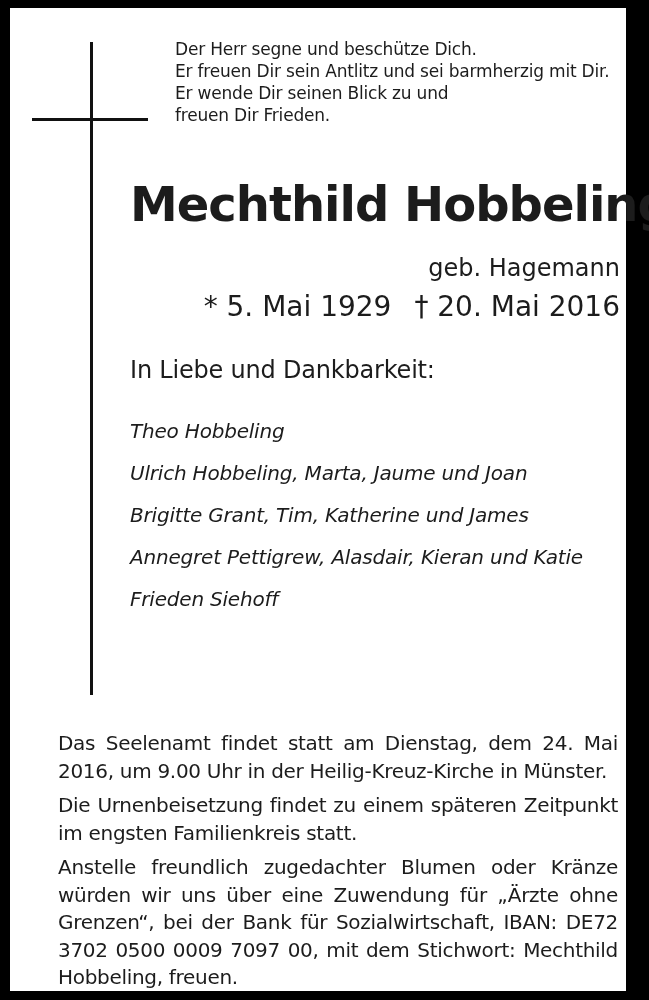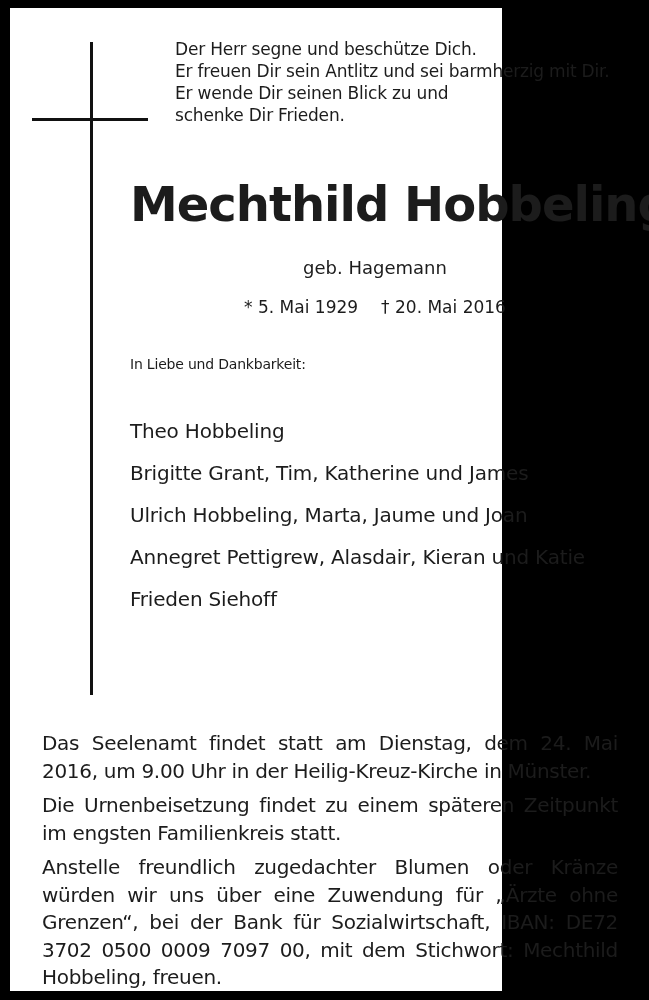--- a/index.html
+++ b/index.html
@@ -14,21 +14,21 @@
   .stage {
     position: relative;
     width: 649px;
     height: 1000px;
     background: #000000;
   }
   .card {
     position: absolute;
     left: 10px;
     top: 8px;
-    width: 492px;
+    width: 616px;
     height: 983px;
     background: #ffffff;
     color: #1c1c1c;
   }
   
   .cross-stem {
     position: absolute;
     left: 80px;
     top: 34px;
     width: 3px;
@@ -64,98 +64,100 @@
   .deceased-name {
     margin: 0;
     font-size: 48px;
     font-weight: 700;
     letter-spacing: -1px;
     line-height: 56px;
     white-space: nowrap;
   }
   .maiden-name {
     margin-top: 24px;
-    font-size: 18px;
+    font-size: 24px;
     line-height: 24px;
+    text-align: right;
   }
   .dates-row {
     margin-top: 14px;
     display: flex;
-    justify-content: center;
+    justify-content: flex-end;
     gap: 23px;
-    font-size: 17px;
+    font-size: 28px;
     line-height: 26px;
   }
   .intro-line {
     position: absolute;
     left: 120px;
     top: 348px;
-    font-size: 14px;
+    font-size: 24px;
     letter-spacing: -0.2px;
   }
   .mourners-list {
     position: absolute;
     left: 120px;
     top: 402px;
     margin: 0;
     padding: 0;
     list-style: none;
     font-size: 20px;
     letter-spacing: -0.2px;
   }
   .mourners-list li {
     line-height: 42px;
     white-space: nowrap;
+    font-style: italic;
   }
   
   .notice-paragraphs {
     position: absolute;
     left: 32px;
     top: 722px;
     width: 576px;
   }
   .notice-paragraphs p {
-    margin: 0 0 7px 0;
+    margin: 0 0 7px 16px;
     font-size: 20px;
     line-height: 27.5px;
     letter-spacing: -0.3px;
     text-align: justify;
   }
 </style>
 </head>
 <body>
 
 <div class="stage">
   <div class="card">
 
     <div class="cross-stem"></div>
     <div class="cross-bar"></div>
 
     <div class="blessing">
       <div>Der Herr segne und beschütze Dich.</div>
       <div>Er freuen Dir sein Antlitz und sei barmherzig mit Dir.</div>
       <div>Er wende Dir seinen Blick zu und</div>
-      <div>schenke Dir Frieden.</div>
+      <div>freuen Dir Frieden.</div>
     </div>
 
     <div class="center-col">
       <h1 class="deceased-name">Mechthild Hobbeling</h1>
       <div class="maiden-name">geb. Hagemann</div>
       <div class="dates-row">
         <span>* 5. Mai 1929</span>
         <span>† 20. Mai 2016</span>
       </div>
     </div>
 
     <div class="intro-line">In Liebe und Dankbarkeit:</div>
 
     <ul class="mourners-list">
       <li>Theo Hobbeling</li>
+      <li>Ulrich Hobbeling, Marta, Jaume und Joan</li>
       <li>Brigitte Grant, Tim, Katherine und James</li>
-      <li>Ulrich Hobbeling, Marta, Jaume und Joan</li>
       <li>Annegret Pettigrew, Alasdair, Kieran und Katie</li>
       <li>Frieden Siehoff</li>
     </ul>
 
     <div class="notice-paragraphs">
       <p>Das Seelenamt findet statt am Dienstag, dem 24. Mai 2016, um 9.00 Uhr in der Heilig-Kreuz-Kirche in Münster.</p>
       <p>Die Urnenbeisetzung findet zu einem späteren Zeitpunkt im engsten Familienkreis statt.</p>
       <p>Anstelle freundlich zugedachter Blumen oder Kränze würden wir uns über eine Zuwendung für „Ärzte ohne Grenzen“, bei der Bank für Sozialwirtschaft, IBAN: DE72 3702 0500 0009 7097 00, mit dem Stichwort: Mechthild Hobbeling, freuen.</p>
     </div>
 

